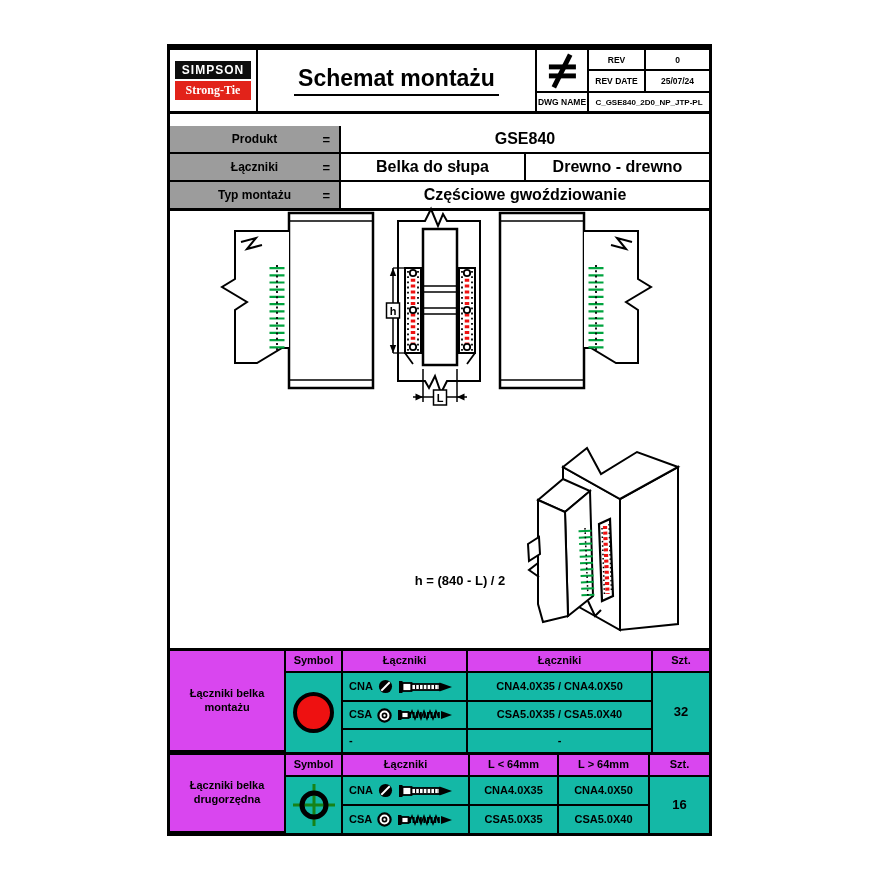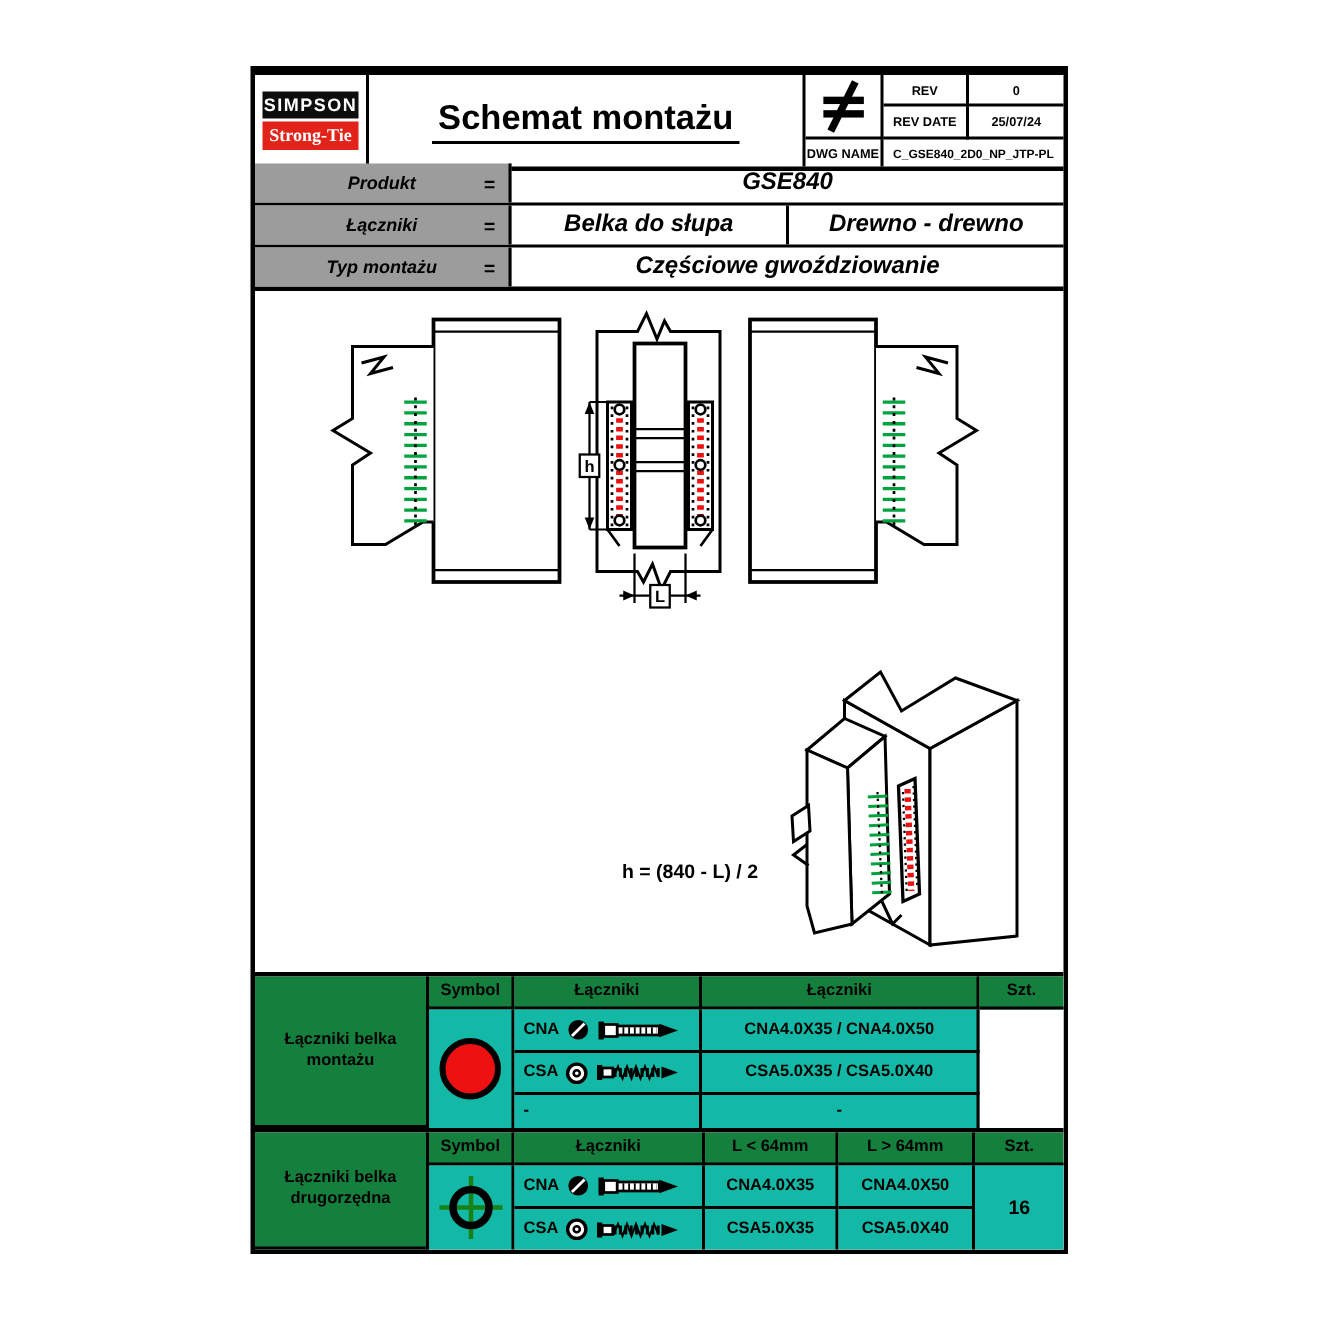--- a/index.html
+++ b/index.html
@@ -3,58 +3,58 @@
 <meta charset="utf-8">
 <style>
   html,body{margin:0;padding:0;background:#fff;}
   .canvas{position:relative;width:880px;height:880px;background:#fff;overflow:hidden;
           font-family:"Liberation Sans",sans-serif;color:#000;}
   .doc{position:absolute;left:167px;top:44px;width:539px;height:783px;
        border:3px solid #000;border-top:6px solid #000;background:#fff;}
 
   
   .hdr{position:absolute;top:0;left:0;width:539px;height:64px;display:flex;border-bottom:3px solid #000;box-sizing:border-box;}
-  .logo-cell{width:76px;border-right:2px solid #000;display:flex;flex-direction:column;justify-content:center;gap:2px;padding:4px 5px;box-sizing:border-box;}
+  .logo-cell{width:88px;border-right:2px solid #000;display:flex;flex-direction:column;justify-content:center;gap:2px;padding:4px 5px;box-sizing:border-box;}
   .logo-top{background:#0d0d0d;color:#fff;font-weight:bold;font-size:12px;letter-spacing:1px;text-align:center;padding:2px 0;}
   .logo-bot{background:#e2231a;color:#fff;font-weight:bold;font-size:12px;text-align:center;padding:2px 0;font-family:"Liberation Serif",serif;}
   .title-cell{flex:1;border-right:2px solid #000;display:flex;align-items:center;justify-content:center;}
   .title-cell span{font-size:23px;font-weight:bold;border-bottom:2px solid #000;padding:0 4px 2px 4px;}
   .hdr-right{width:172px;display:grid;grid-template-columns:52px 57px 1fr;grid-template-rows:21px 22px 1fr;}
   .hcell{display:flex;align-items:center;justify-content:center;font-size:8.5px;font-weight:bold;box-sizing:border-box;}
   .neq{grid-column:1;grid-row:1/3;border-right:2px solid #000;border-bottom:2px solid #000;}
   .rev-l{grid-column:2;grid-row:1;border-right:2px solid #000;border-bottom:2px solid #000;}
   .rev-v{grid-column:3;grid-row:1;border-bottom:2px solid #000;}
   .revd-l{grid-column:2;grid-row:2;border-right:2px solid #000;border-bottom:2px solid #000;}
   .revd-v{grid-column:3;grid-row:2;border-bottom:2px solid #000;}
   .dwg-l{grid-column:1;grid-row:3;border-right:2px solid #000;}
   .dwg-v{grid-column:2/4;grid-row:3;font-size:8px;}
 
   
-  .info{position:absolute;top:59px;left:0;width:539px;border-bottom:3px solid #000;box-sizing:border-box;font-style:italic;}
+  .info{position:absolute;top:76px;left:0;width:539px;border-bottom:3px solid #000;box-sizing:border-box;}
   .irow{display:flex;height:26px;border-bottom:2px solid #000;}
   .irow:last-child{border-bottom:0;}
   .ilabel{width:171px;background:#9c9c9c;border-right:2px solid #000;position:relative;display:flex;align-items:center;justify-content:center;font-weight:bold;font-size:12px;box-sizing:border-box;}
   .ieq{position:absolute;right:9px;font-size:13px;font-weight:bold;}
   .ival{flex:1;display:flex;align-items:center;justify-content:center;font-weight:bold;font-size:16px;}
   .ival.split{border-right:2px solid #000;}
   .ival.split:last-child{border-right:0;}
 
   
   .draw{position:absolute;top:151px;left:0;width:539px;height:447px;}
   .figure{position:absolute;}
   .formula{position:absolute;left:200px;top:372px;width:180px;text-align:center;font-weight:bold;font-size:13px;}
 
   
   .tbl{position:absolute;left:0;width:539px;border-top:3px solid #000;display:grid;box-sizing:border-box;background:#fff;}
   .t1{top:598px;grid-template-columns:116px 57px 125px 185px 1fr;grid-template-rows:22px 29px 28px 22px;}
   .t2{top:702px;grid-template-columns:116px 57px 127px 89px 91px 1fr;grid-template-rows:22px 29px 27px;}
   .cell{border-right:2px solid #000;border-bottom:2px solid #000;display:flex;align-items:center;justify-content:center;font-weight:bold;font-size:11px;box-sizing:border-box;background:#14b8a6;text-align:center;line-height:1.25;}
   .cell.last{border-right:0;}
   .cell.bot{border-bottom:0;}
-  .gray{background:#15803d;}
+  .gray{background:#d946ef;}
   .fast{justify-content:flex-start;padding-left:6px;gap:5px;}
   .red-dot{width:33px;height:33px;border-radius:50%;background:#ee1111;border:4px solid #000;box-sizing:content-box;}
   .qty{font-size:13px;}
 </style>
 </head>
 <body>
 
 <div class="canvas">
   <div class="doc">
 
@@ -240,20 +240,21 @@
           <polygon points="44,4 55,8 44,12" fill="#000"></polygon>
         </svg>
       </div>
       <div class="cell" style="grid-column:4;grid-row:3;">CSA5.0X35 / CSA5.0X40</div>
 
       <div class="cell fast bot" style="grid-column:3;grid-row:4;">
         <span>-</span>
       </div>
       <div class="cell bot" style="grid-column:4;grid-row:4;">-</div>
 
+      <div class="cell last bot qty" style="grid-column:5;grid-row:2/5;">32</div>
     </div>
 
     <div class="tbl t2">
       <div class="cell gray" style="grid-column:1;grid-row:1/4;padding:0 14px;">Łączniki belka drugorzędna</div>
       <div class="cell gray" style="grid-column:2;grid-row:1;">Symbol</div>
       <div class="cell gray" style="grid-column:3;grid-row:1;">Łączniki</div>
       <div class="cell gray" style="grid-column:4;grid-row:1;">L &lt; 64mm</div>
       <div class="cell gray" style="grid-column:5;grid-row:1;text-align:center;">L &gt; 64mm</div>
       <div class="cell gray last" style="grid-column:6;grid-row:1;">Szt.</div>
 

